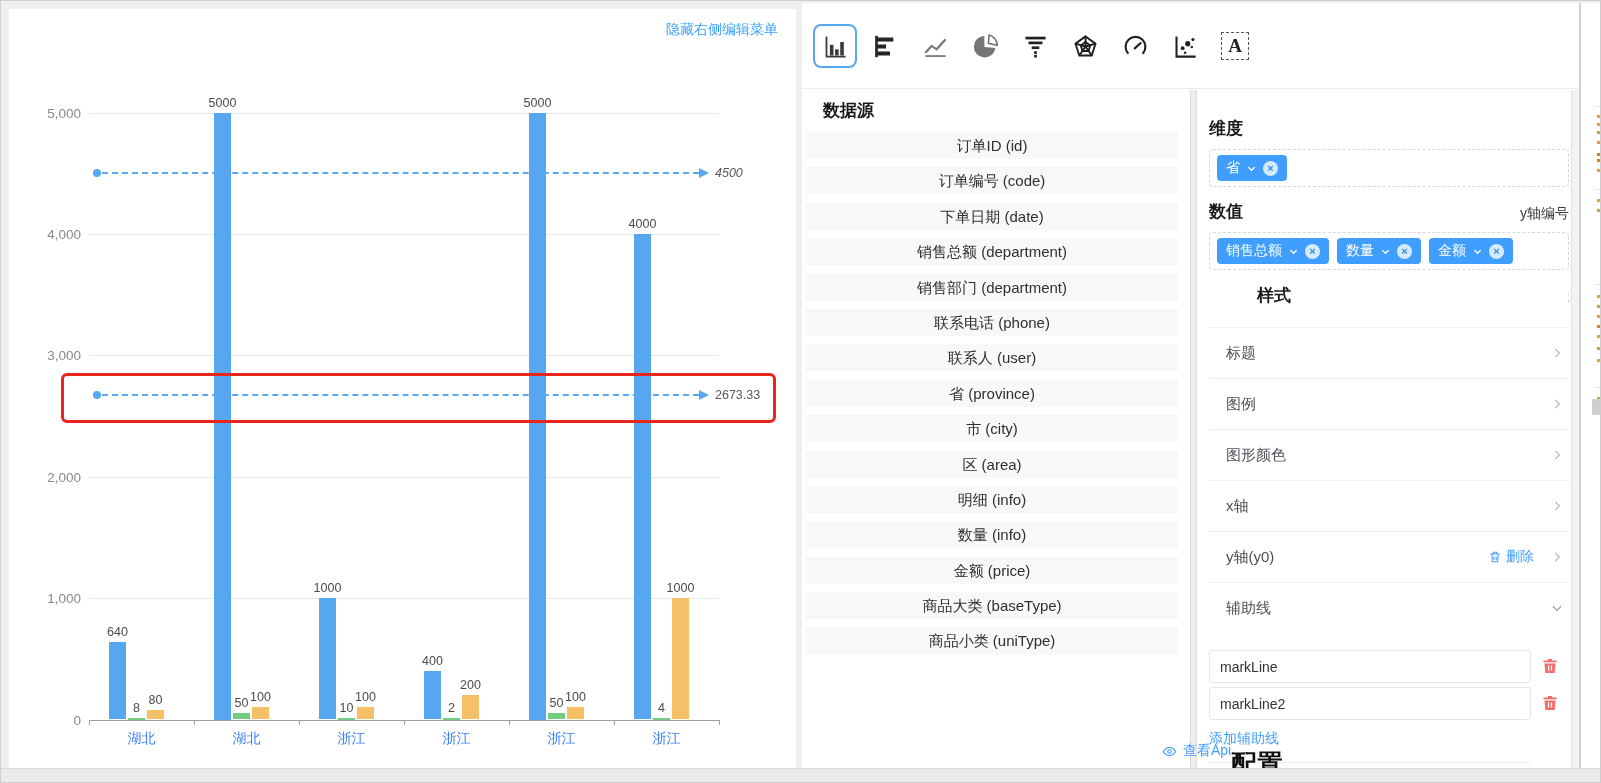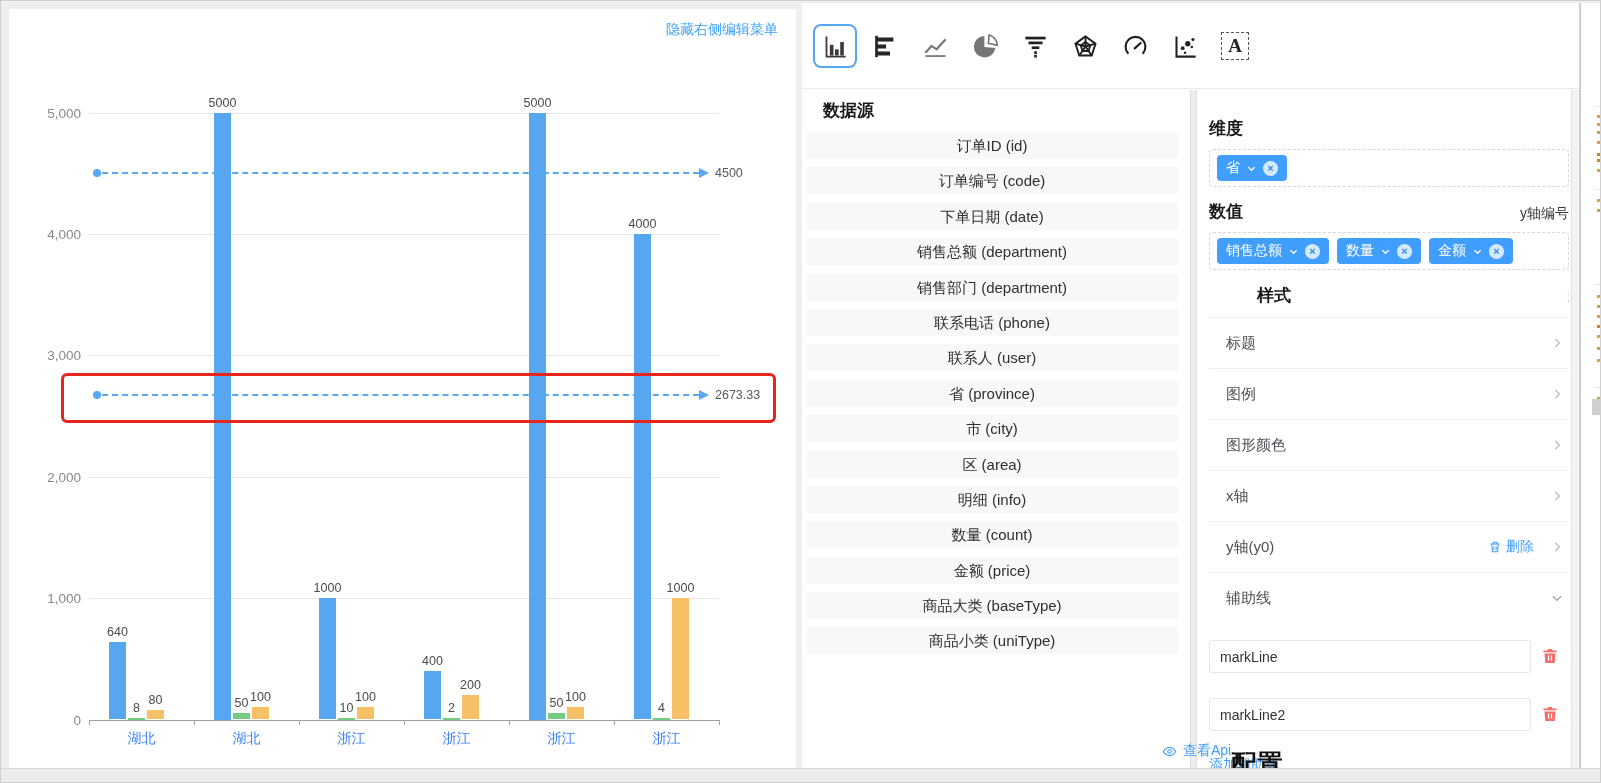--- a/index.html
+++ b/index.html
@@ -40,29 +40,29 @@
   .h-dim{margin-top:15px;}
   .row-between{display:flex;align-items:flex-end;justify-content:space-between;width:360px;}
   .muted{font-size:14px;color:#3a3a3a;}
   .blue{color:#409eff;font-size:14px;cursor:pointer;text-decoration:none;}
   .dash-box{width:360px;box-sizing:border-box;border:1px dashed #d4d7de;border-radius:4px;margin-top:9px;padding:5px 7px;min-height:38px;display:flex;gap:8px;align-items:center;}
   .h-val{margin-top:13px;}
   .h-style{margin-top:14px;margin-left:48px;}
   .tag{display:inline-flex;align-items:center;gap:6px;background:#409eff;color:#fff;font-size:14px;height:26px;padding:0 9px;border-radius:4px;cursor:pointer;white-space:nowrap;}
   .tag svg{width:11px;height:11px;}
   .tag-x{width:15px;height:15px;border-radius:50%;background:rgba(255,255,255,.78);color:#2f8ae0;font-size:11px;font-weight:bold;display:flex;align-items:center;justify-content:center;cursor:pointer;}
-  .style-list{margin-top:10px;width:360px;text-align:right;}
+  .style-list{margin-top:20px;width:360px;text-align:right;}
   .style-row{height:50px;display:flex;align-items:center;border-top:1px solid #eef0f5;cursor:pointer;}
   .style-row .lbl{flex:0 0 auto;padding-left:17px;font-size:15px;color:#4c4f54;}
   .style-row .spacer{flex:1;}
   .del-link{display:flex;align-items:center;gap:4px;color:#409eff;font-size:14px;margin-right:16px;cursor:pointer;}
   .del-link svg{width:14px;height:14px;}
   .chev{width:14px;height:14px;margin-right:5px;}
   .ml-inputs{margin-top:17px;width:360px;}
-  .ml-input-wrap{position:relative;margin-bottom:25px;height:33px;text-decoration:underline;}
+  .ml-input-wrap{position:relative;margin-bottom:4px;height:33px;text-decoration:underline;}
   .ml-input{width:322px;height:33px;box-sizing:border-box;border:1px solid #e3e6ec;border-radius:3px;padding:0 10px;font-size:14px;color:#333;font-family:inherit;outline:none;background:#fff;}
   .trash-btn{position:absolute;right:10px;top:7px;width:18px;height:18px;cursor:pointer;}
   .trash-btn svg{width:18px;height:18px;}
   .add-ml{display:block;margin-top:10px;}
   .cfg-divider{width:322px;height:1px;background:#ebeef5;margin-top:14px;}
   .peek{position:absolute;left:34px;top:657px;font-size:26px;font-weight:bold;color:#111;margin:0;}
   .scroll-track{position:absolute;right:0;top:87px;width:8px;bottom:0;background:#f3f3f3;border-left:1px solid #e2e2e2;box-sizing:border-box;}
   
   .sliver{left:1579px;top:2px;width:22px;height:765px;border-left:1px solid #c9c9c9;overflow:hidden;}
   .sliver .frag{position:absolute;left:16px;height:3px;}
@@ -136,21 +136,21 @@
         <div class="bar-label" style="left: 324.5px; top: 681.36px;">100</div>
         <div class="bar" style="left: 453px; width: 17px; top: 686.22px; height: 24.28px; background: rgb(246, 192, 102);"></div>
         <div class="bar-label" style="left: 429.5px; top: 669.22px;">200</div>
         <div class="bar" style="left: 558px; width: 17px; top: 698.36px; height: 12.14px; background: rgb(246, 192, 102);"></div>
         <div class="bar-label" style="left: 534.5px; top: 681.36px;">100</div>
         <div class="bar" style="left: 663px; width: 17px; top: 589.1px; height: 121.4px; background: rgb(246, 192, 102);"></div>
         <div class="bar-label" style="left: 639.5px; top: 572.1px;">1000</div>
         <div class="ml-dot" style="left: 84px; top: 160.2px; background: rgb(88, 169, 242);"></div>
         <div class="ml-line" style="left: 93px; top: 163.2px; width: 597px; border-top-color: rgb(88, 169, 242);"></div>
         <div class="ml-arrow" style="left: 690px; top: 159.2px; border-left: 10px solid rgb(88, 169, 242);"></div>
-        <div class="ml-label" style="left: 706px; top: 164.2px;">4500</div>
+        <div class="ml-label" style="left: 706px; top: 164.2px; font-style: italic;">4500</div>
         <div class="ml-dot" style="left: 84px; top: 381.958px; background: rgb(88, 169, 242);"></div>
         <div class="ml-line" style="left: 93px; top: 384.958px; width: 597px; border-top-color: rgb(88, 169, 242);"></div>
         <div class="ml-arrow" style="left: 690px; top: 380.958px; border-left: 10px solid rgb(88, 169, 242);"></div>
         <div class="ml-label" style="left: 706px; top: 385.958px;">2673.33</div>
         <div class="anno-rect" style="left: 52px; top: 363.958px; width: 709px; height: 44px; border-color: rgb(232, 37, 29);"></div>
       </div>
   </div>
 
   <div class="card editor">
     <div class="toolbar" id="toolbar">
@@ -226,21 +226,21 @@
           <div class="ds-row">订单编号 (code)</div>
           <div class="ds-row">下单日期 (date)</div>
           <div class="ds-row">销售总额 (department)</div>
           <div class="ds-row">销售部门 (department)</div>
           <div class="ds-row">联系电话 (phone)</div>
           <div class="ds-row">联系人 (user)</div>
           <div class="ds-row">省 (province)</div>
           <div class="ds-row">市 (city)</div>
           <div class="ds-row">区 (area)</div>
           <div class="ds-row">明细 (info)</div>
-          <div class="ds-row">数量 (count)</div>
+          <div class="ds-row">数量 (info)</div>
           <div class="ds-row">金额 (price)</div>
           <div class="ds-row">商品大类 (baseType)</div>
           <div class="ds-row">商品小类 (uniType)</div>
         </div>
       <div class="view-api">
         <svg viewBox="0 0 24 24" fill="none" stroke="#409eff" stroke-width="1.8">
             <path d="M2 12s4-6.5 10-6.5S22 12 22 12s-4 6.5-10 6.5S2 12 2 12Z"></path>
             <circle cx="12" cy="12" r="2.8"></circle>
           </svg>
         <span>查看Api</span>

